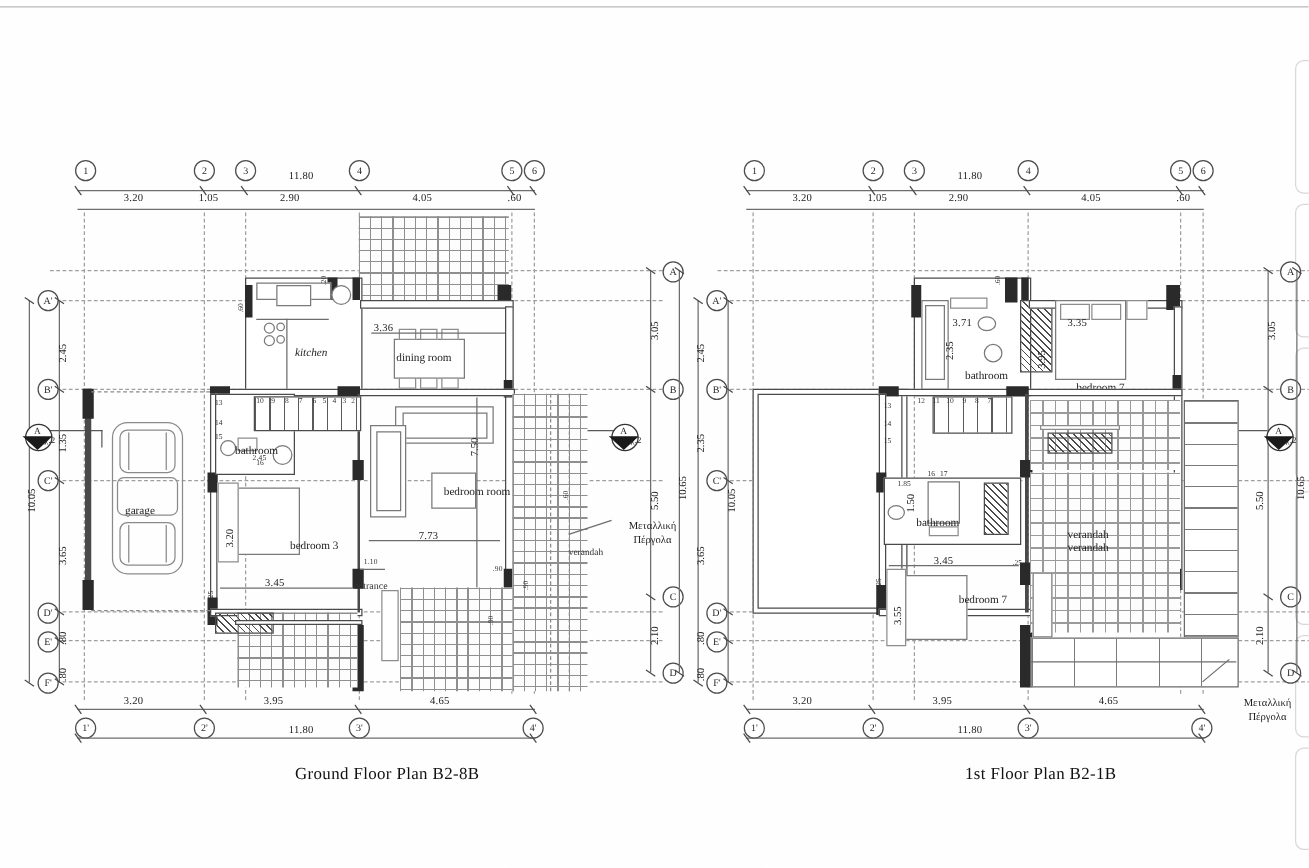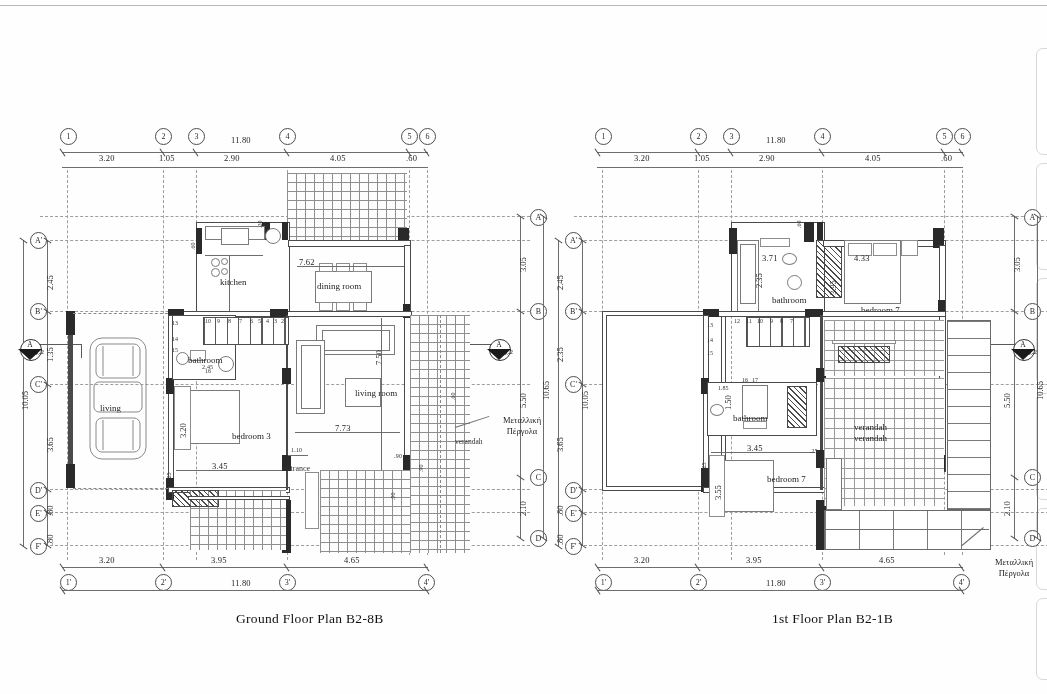--- a/index.html
+++ b/index.html
@@ -195,34 +195,34 @@
 
     <div class="furn" style="left:205px;top:226px;width:58px;height:12px;"></div>
     <div class="furn" style="left:221px;top:228px;width:26px;height:15px;"></div>
     <div class="circ" style="left:211px;top:258px;width:7px;height:7px;"></div>
     <div class="circ" style="left:221px;top:258px;width:5px;height:5px;"></div>
     <div class="circ" style="left:211px;top:268px;width:7px;height:7px;"></div>
     <div class="circ" style="left:221px;top:268px;width:5px;height:5px;"></div>
     <div class="circ" style="left:265px;top:228px;width:14px;height:14px;"></div>
     <div class="ln h thin" style="left:205px;top:255px;width:58px;"></div>
     <div class="ln v thin" style="left:229px;top:255px;height:60px;"></div>
-    <div class="room" style="left:220px;top:277px;">kitchen</div>
+    <div class="room" style="left:236px;top:277px;font-style:italic;">kitchen</div>
     <div class="dimv tinyv" style="left:190px;top:250px;">.60</div>
     <div class="tinyv" style="left:257px;top:228px;">.20</div>
 
     <div class="furn" style="left:315px;top:271px;width:55px;height:30px;"></div>
     <div class="furn2" style="left:319px;top:263px;width:12px;height:7px;"></div>
     <div class="furn2" style="left:336px;top:263px;width:12px;height:7px;"></div>
     <div class="furn2" style="left:353px;top:263px;width:12px;height:7px;"></div>
     <div class="furn2" style="left:319px;top:302px;width:12px;height:7px;"></div>
     <div class="furn2" style="left:336px;top:302px;width:12px;height:7px;"></div>
     <div class="furn2" style="left:353px;top:302px;width:12px;height:7px;"></div>
     <div class="room" style="left:317px;top:281px;">dining room</div>
     <div class="ln h thin" style="left:297px;top:266px;width:110px;"></div>
-    <div class="dim" style="left:299px;top:257px;">7.62</div>
+    <div class="dim" style="left:299px;top:257px;">3.36</div>
 
     <div class="wall" style="left:398px;top:228px;width:11px;height:18px;"></div>
     <div class="wallout" style="left:288px;top:240px;width:121px;height:5px;"></div>
     <div class="wallout" style="left:404px;top:245px;width:5px;height:225px;"></div>
     <div class="wall" style="left:403px;top:304px;width:7px;height:14px;"></div>
     <div class="wall" style="left:403px;top:455px;width:7px;height:16px;"></div>
     <div class="wallout" style="left:168px;top:311px;width:242px;height:4px;"></div>
     <div class="wall" style="left:168px;top:309px;width:16px;height:8px;"></div>
     <div class="wall" style="left:270px;top:309px;width:18px;height:8px;"></div>
     <div class="wallout" style="left:168px;top:315px;width:4px;height:175px;"></div>
@@ -233,21 +233,21 @@
     <div class="ln v" style="left:286px;top:315px;width:2px;height:175px;background:#4a4a4a;"></div>
     <div class="wall" style="left:282px;top:368px;width:9px;height:16px;"></div>
     <div class="wall" style="left:282px;top:455px;width:9px;height:16px;"></div>
     <div class="wall" style="left:282px;top:500px;width:9px;height:53px;"></div>
 
     <div class="ln v" style="left:68px;top:311px;width:5px;height:176px;background:#4a4a4a;"></div>
     <div class="wall" style="left:66px;top:311px;width:9px;height:24px;"></div>
     <div class="wall" style="left:66px;top:464px;width:9px;height:24px;"></div>
     <div class="dash" style="left:73px;top:313px;width:95px;"></div>
     <div class="dash" style="left:73px;top:488px;width:95px;"></div>
-    <div class="room" style="left:100px;top:403px;">living</div>
+    <div class="room" style="left:100px;top:403px;">garage</div>
 
     <svg class="car" style="left:88px;top:336px;" width="60" height="125" viewBox="0 0 60 125">
       <rect x="2" y="2" width="56" height="121" rx="12" fill="none" stroke="#8a8a8a"></rect>
       <rect x="8" y="8" width="44" height="34" rx="6" fill="none" stroke="#8a8a8a"></rect>
       <rect x="6" y="46" width="48" height="30" rx="5" fill="none" stroke="#8a8a8a"></rect>
       <rect x="8" y="82" width="44" height="34" rx="6" fill="none" stroke="#8a8a8a"></rect>
       <line x1="15" y1="10" x2="15" y2="40" stroke="#8a8a8a"></line>
       <line x1="45" y1="10" x2="45" y2="40" stroke="#8a8a8a"></line>
       <line x1="15" y1="84" x2="15" y2="114" stroke="#8a8a8a"></line>
       <line x1="45" y1="84" x2="45" y2="114" stroke="#8a8a8a"></line>
@@ -285,21 +285,21 @@
 
     <div class="room tiny" style="left:283px;top:464px;font-size:8px;">entrance</div>
     <div class="dim tiny" style="left:291px;top:447px;">1.10</div>
     <div class="ln h thin" style="left:288px;top:455px;width:20px;"></div>
 
     <div class="furn" style="left:316px;top:325px;width:77px;height:28px;"></div>
     <div class="furn" style="left:322px;top:330px;width:66px;height:19px;"></div>
     <div class="furn" style="left:296px;top:340px;width:27px;height:72px;"></div>
     <div class="furn" style="left:301px;top:345px;width:18px;height:62px;"></div>
     <div class="furn" style="left:345px;top:378px;width:34px;height:27px;"></div>
-    <div class="room" style="left:355px;top:388px;">living room</div>
+    <div class="room" style="left:355px;top:388px;">bedroom room</div>
     <div class="dimv" style="left:374px;top:365px;">7.50</div>
     <div class="ln v thin" style="left:381px;top:318px;height:160px;"></div>
     <div class="ln h thin" style="left:295px;top:432px;width:105px;"></div>
     <div class="dim" style="left:335px;top:423px;">7.73</div>
 
     <div class="tiles" style="left:410px;top:315px;width:60px;height:238px;"></div>
     <div class="dashv" style="left:440px;top:315px;height:238px;"></div>
     <div class="dashv" style="left:455px;top:315px;height:238px;"></div>
     <div class="room tiny" style="left:455px;top:437px;font-size:7.5px;">verandah</div>
     <div class="tinyv" style="left:418px;top:472px;">.90</div>
@@ -455,21 +455,21 @@
     <div class="wallout" style="left:299px;top:240px;width:121px;height:5px;"></div>
     <div class="wall" style="left:409px;top:228px;width:11px;height:20px;"></div>
     <div class="wallout" style="left:415px;top:245px;width:5px;height:225px;"></div>
     <div class="wall" style="left:414px;top:300px;width:7px;height:16px;"></div>
     <div class="wall" style="left:414px;top:455px;width:7px;height:16px;"></div>
     <div class="furn" style="left:320px;top:240px;width:55px;height:62px;"></div>
     <div class="furn2" style="left:324px;top:243px;width:22px;height:11px;"></div>
     <div class="furn2" style="left:349px;top:243px;width:22px;height:11px;"></div>
     <div class="furn2" style="left:377px;top:240px;width:15px;height:14px;"></div>
     <div class="room" style="left:337px;top:305px;">bedroom 7</div>
-    <div class="dim" style="left:330px;top:253px;">4.33</div>
+    <div class="dim" style="left:330px;top:253px;">3.35</div>
     <div class="dimv" style="left:304px;top:295px;">3.95</div>
 
     <div class="wallout" style="left:179px;top:311px;width:241px;height:4px;"></div>
     <div class="wall" style="left:179px;top:309px;width:16px;height:8px;"></div>
     <div class="wall" style="left:281px;top:309px;width:18px;height:8px;"></div>
     <div class="wallout" style="left:179px;top:315px;width:4px;height:175px;"></div>
     <div class="wall" style="left:177px;top:378px;width:8px;height:16px;"></div>
     <div class="wall" style="left:177px;top:468px;width:8px;height:24px;"></div>
     <div class="wallout" style="left:179px;top:487px;width:120px;height:4px;"></div>
     <div class="ln v" style="left:296px;top:315px;width:3px;height:175px;background:#4a4a4a;"></div>

